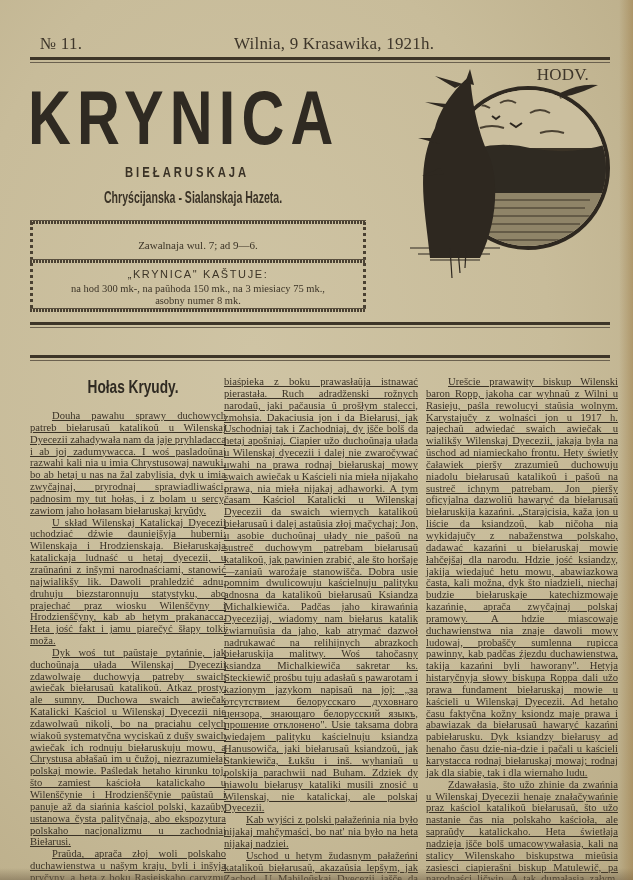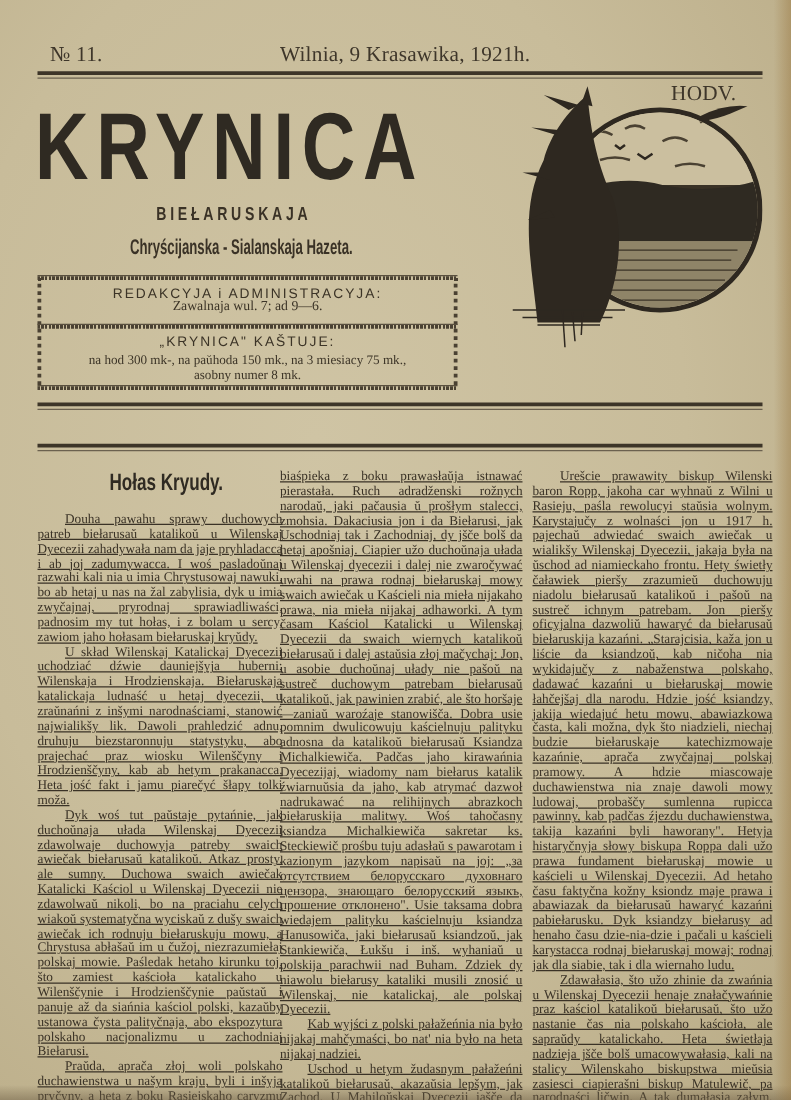--- a/index.html
+++ b/index.html
@@ -18,21 +18,21 @@
     content: ""; position: absolute; right: 0; top: 0; width: 14px; height: 880px;
     background: linear-gradient(90deg, rgba(160,130,80,0) 0%, rgba(150,115,60,0.45) 100%);
   }
   
   .issue-line {
     position: absolute; top: 34px; left: 40px; width: 556px; height: 20px;
     font-family: "Liberation Serif", serif; font-size: 17px; color: #3e362a;
     display: flex; justify-content: space-between; align-items: baseline;
     letter-spacing: 0.2px;
   }
-  .issue-line .date { position: absolute; left: 184px; }
+  .issue-line .date { position: absolute; left: 194px; }
   .issue-line .right { position: absolute; right: 7px; margin-top: 31px; }
   .rule-top {
     position: absolute; left: 30px; top: 57px; width: 580px; height: 3px;
     background: #3d3528;
   }
   .rule-top::after {
     content: ""; position: absolute; left: 0; top: 5px; width: 100%; height: 1px; background: #6b614f;
   }
   
   .title {
@@ -109,21 +109,20 @@
     <span class="right">HODV.</span>
   </div>
   <div class="rule-top"></div>
 
   <div class="title">KRYNICA</div>
   <div class="subtitle1">BIEŁARUSKAJA</div>
   <div class="subtitle2">Chryścijanska - Sialanskaja Hazeta.</div>
 
   <div class="info-box"></div>
   <div class="dash-rule" style="top:220px"></div>
-  <div class="box-text box-head" style="top:229px">REDAKCYJA i ADMINISTRACYJA:</div>
   <div class="box-text box-line" style="top:239px">Zawalnaja wul. 7; ad 9—6.</div>
   <div class="dash-rule" style="top:259px"></div>
   <div class="box-text box-head" style="top:268px">„KRYNICA" KAŠTUJE:</div>
   <div class="box-text box-line" style="top:283px; font-size:10.5px;">na hod 300 mk-, na paŭhoda 150 mk., na 3 miesiacy 75 mk.,</div>
   <div class="box-text box-line" style="top:295px; font-size:10.5px;">asobny numer 8 mk.</div>
   <div class="dash-rule" style="top:308px"></div>
 
   <svg class="illustration" viewBox="0 0 200 210">
     <defs>
       <clipPath id="circ">

